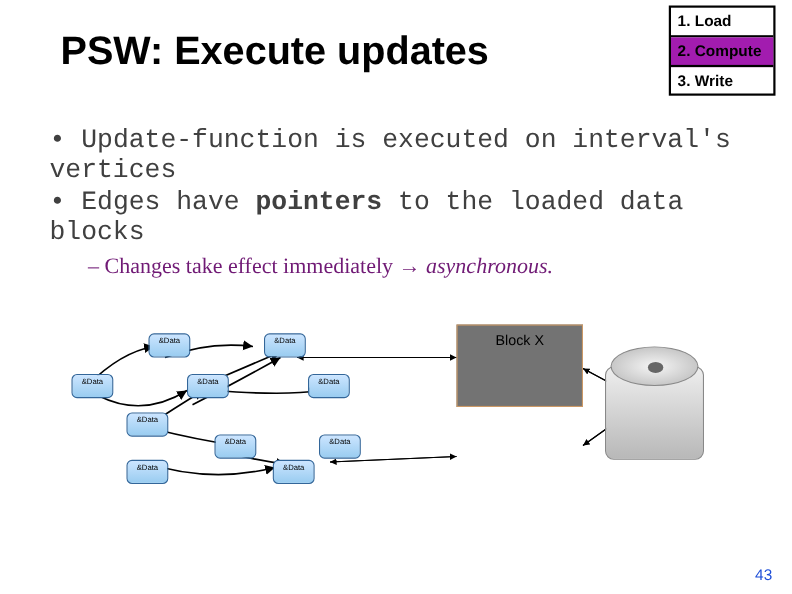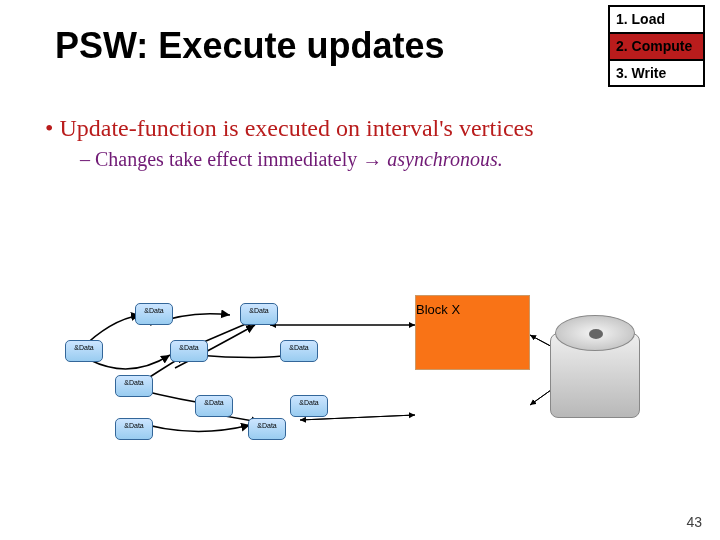--- a/index.html
+++ b/index.html
@@ -28,31 +28,31 @@
     border: 2px solid #000;
   }
   .step {
     border-bottom: 2px solid #000;
     padding: 4px 6px;
     font-size: 14px;
     font-weight: bold;
     line-height: 1.2;
   }
   .step:last-child { border-bottom: none; border-radius: 11px; }
-  .step-2 { background: #b91c1c; }
+  .step-2 { background: #a21caf; }
   .bullets {
     position: absolute;
     top: 115px;
     left: 45px;
     right: 30px;
   }
   .bullet-l1 {
-    font-family: Liberation Serif, serif;
+    font-family: Liberation Mono, monospace;
     font-size: 24px;
-    color: #b91c1c;
+    color: #404040;
     margin-bottom: 2px;
   }
   .bullet-l2 {
     font-family: "Times New Roman", Georgia, serif;
     font-size: 20px;
     color: #701a75;
     margin-left: 35px;
     margin-top: 6px;
   }
   .italic { font-style: italic; }
@@ -74,24 +74,24 @@
     font-size: 7px;
     text-align: center;
     line-height: 1.1;
     padding-top: 3px;
     color: #000;
   }
   .block {
     position: absolute;
     width: 115px;
     height: 75px;
-    background: #f97316;
+    background: #737373;
     border: 1px solid #cc9966;
     font-size: 13px;
-    text-align: left;
+    text-align: center;
     padding-top: 6px;
   }
   .disk {
     position: absolute;
     width: 90px;
     height: 120px;
     top: 25px;
     left: 520px;
   }
   .disk-body {
@@ -127,36 +127,37 @@
     top: 0; left: 0;
     width: 680px;
     height: 200px;
     pointer-events: none;
   }
   .page-num {
     position: absolute;
     bottom: 10px;
     right: 18px;
     font-size: 14px;
-    color: #404040;
+    color: #1d4ed8;
   }
 </style>
 </head>
 <body>
 
 <div class="title">PSW: Execute updates</div>
 
 <div class="steps-panel">
   <div class="step">1. Load</div>
   <div class="step step-2">2. Compute</div>
   <div class="step">3. Write</div>
 </div>
 
 <div class="bullets">
   <div class="bullet-l1">• <span>Update-function is executed on interval's vertices</span></div>
+  <div class="bullet-l1">• <span>Edges have </span><span class="bold">pointers</span><span> to the loaded data blocks</span></div>
   <div class="bullet-l2">– <span>Changes take effect immediately </span><span>→</span><span class="italic"> asynchronous.</span></div>
 </div>
 
 <div class="diagram">
   <svg class="arrows">
     <defs>
       <marker id="ah" markerWidth="8" markerHeight="8" refX="6" refY="3" orient="auto">
         <path d="M0,0 L6,3 L0,6 Z" fill="#000"></path>
       </marker>
     </defs>

